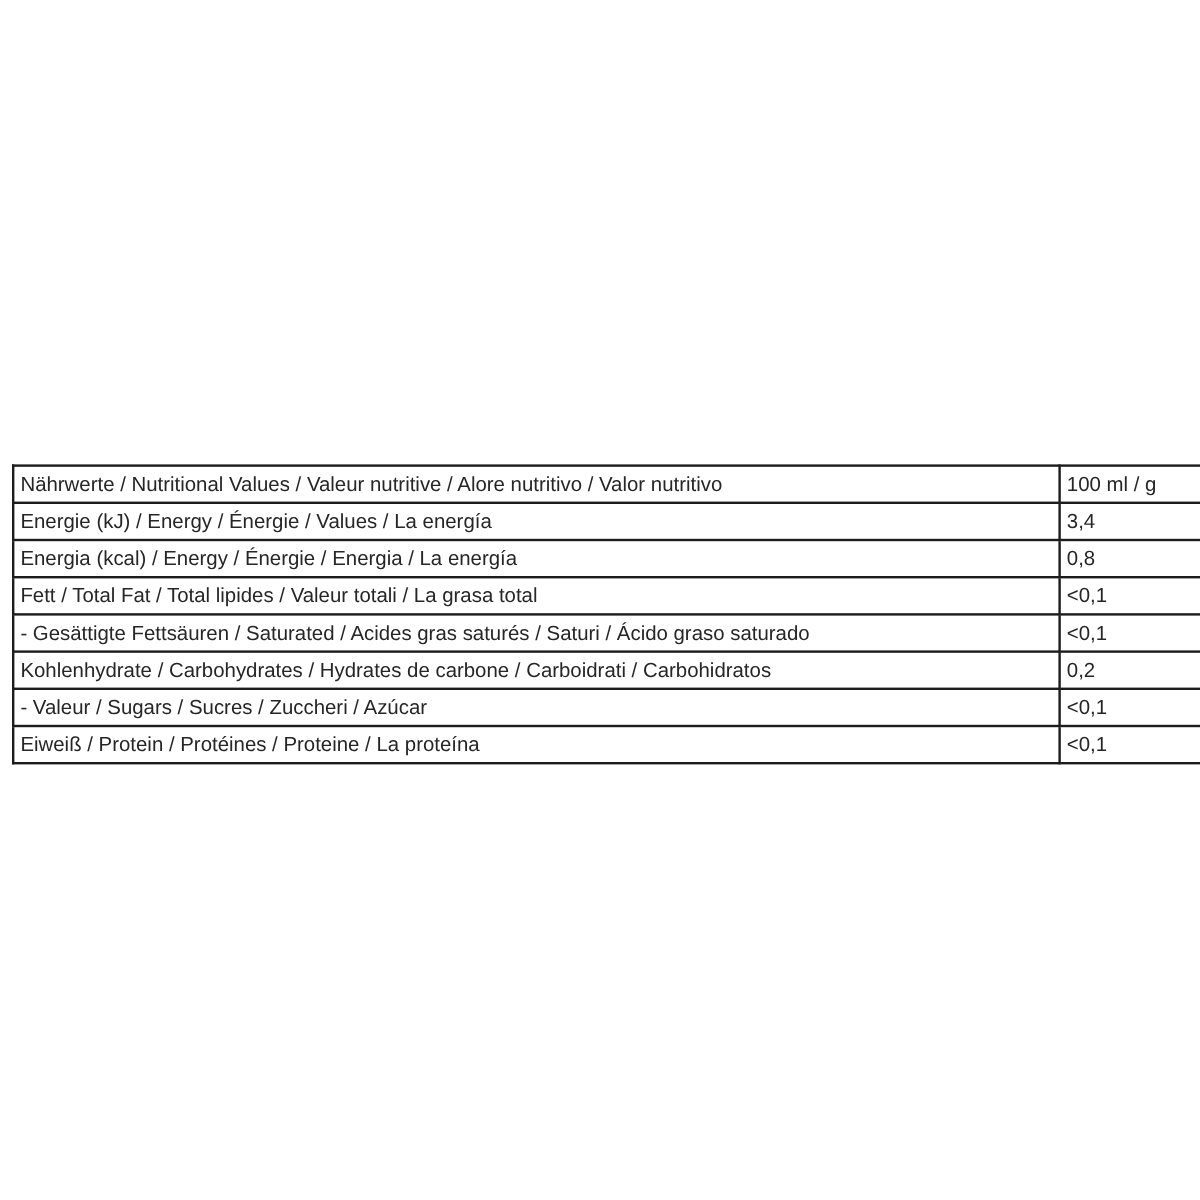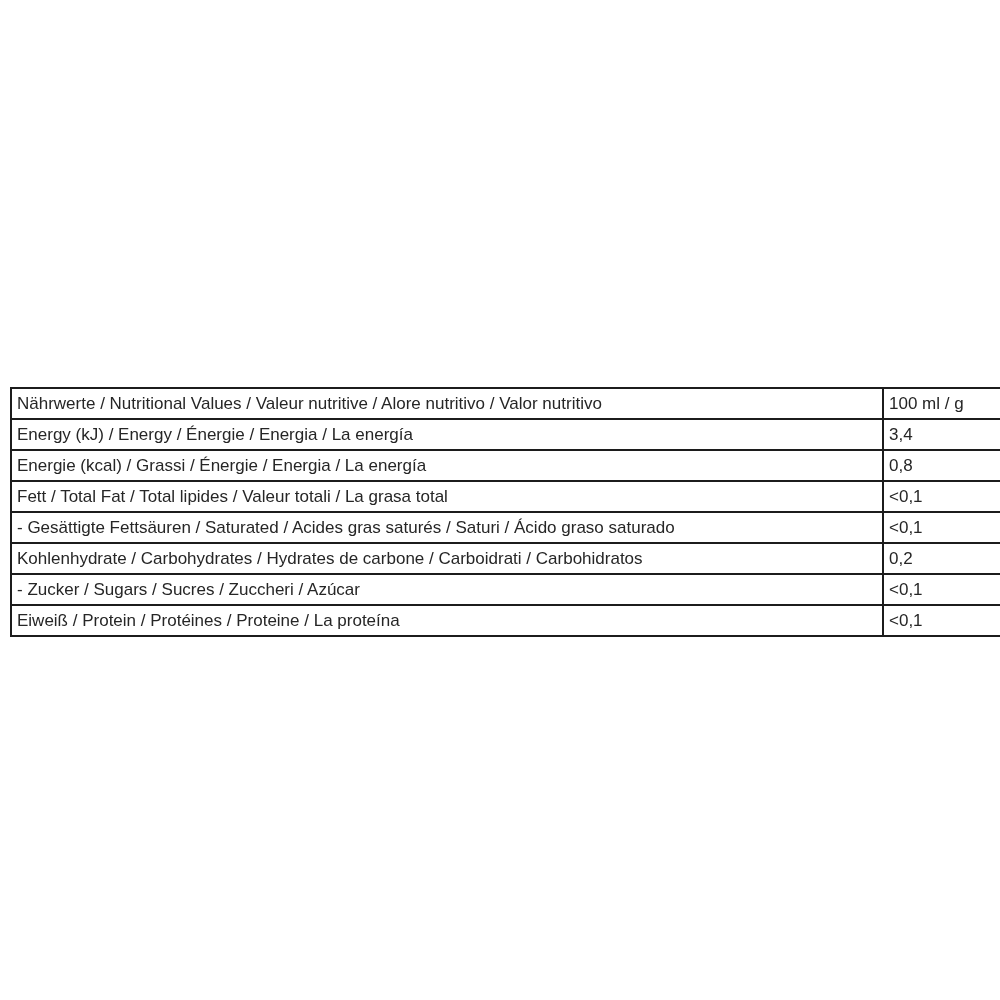--- a/index.html
+++ b/index.html
@@ -43,41 +43,41 @@
 <body>
 
 <div class="canvas">
   <table class="nutrition-table">
     <tbody>
       <tr>
         <td class="label-cell">Nährwerte / Nutritional Values / Valeur nutritive / Alore nutritivo / Valor nutritivo</td>
         <td class="value-cell">100 ml / g</td>
       </tr>
       <tr>
-        <td class="label-cell">Energy (kJ) / Energy / Énergie / Energia / La energía</td>
+        <td class="label-cell">Energie (kJ) / Energy / Énergie / Values / La energía</td>
         <td class="value-cell">3,4</td>
       </tr>
       <tr>
-        <td class="label-cell">Energie (kcal) / Grassi / Énergie / Energia / La energía</td>
+        <td class="label-cell">Energia (kcal) / Energy / Énergie / Energia / La energía</td>
         <td class="value-cell">0,8</td>
       </tr>
       <tr>
         <td class="label-cell">Fett / Total Fat / Total lipides / Valeur totali / La grasa total</td>
         <td class="value-cell">&lt;0,1</td>
       </tr>
       <tr>
         <td class="label-cell">- Gesättigte Fettsäuren / Saturated / Acides gras saturés / Saturi / Ácido graso saturado</td>
         <td class="value-cell">&lt;0,1</td>
       </tr>
       <tr>
         <td class="label-cell">Kohlenhydrate / Carbohydrates / Hydrates de carbone / Carboidrati / Carbohidratos</td>
         <td class="value-cell">0,2</td>
       </tr>
       <tr>
-        <td class="label-cell">- Zucker / Sugars / Sucres / Zuccheri / Azúcar</td>
+        <td class="label-cell">- Valeur / Sugars / Sucres / Zuccheri / Azúcar</td>
         <td class="value-cell">&lt;0,1</td>
       </tr>
       <tr>
         <td class="label-cell">Eiweiß / Protein / Protéines / Proteine / La proteína</td>
         <td class="value-cell">&lt;0,1</td>
       </tr>
     </tbody>
   </table>
 </div>
 

